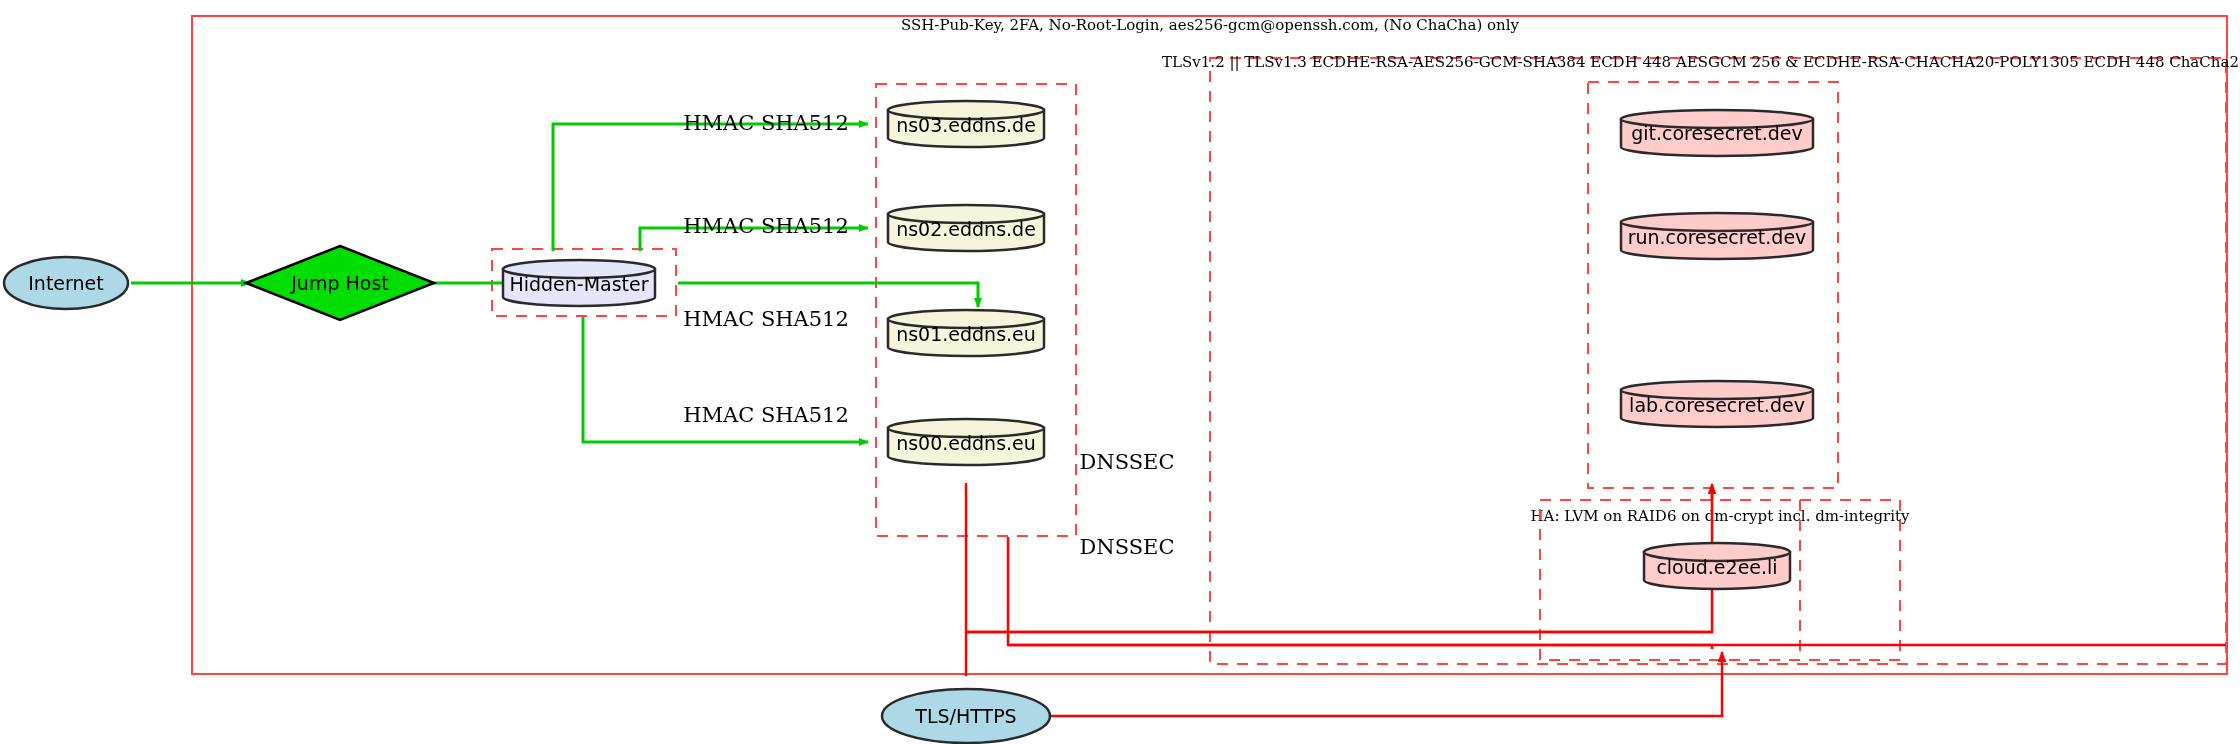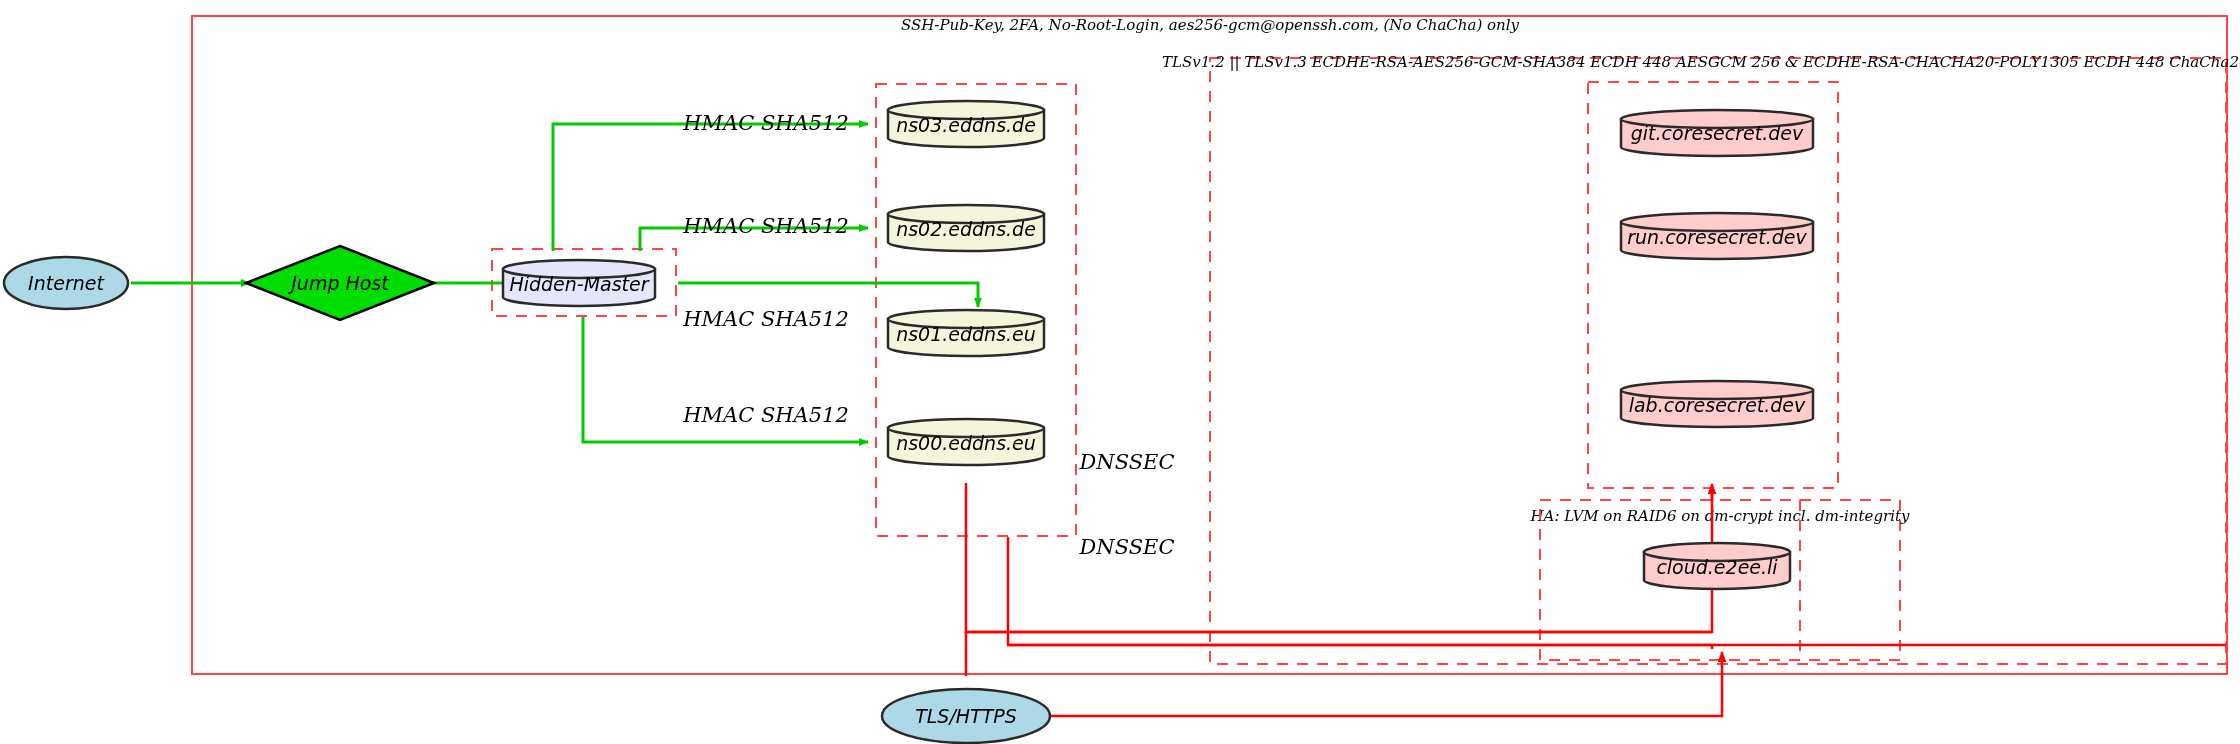--- a/index.html
+++ b/index.html
@@ -1,20 +1,20 @@
 <!DOCTYPE html>
 <html><head>
 <meta charset="utf-8">
 <style>
   html,body{margin:0;padding:0;background:#ffffff;}
   body{
     font-family:"DejaVu Sans", sans-serif;
     width:2240px;height:744px;position:relative;overflow:hidden;
   }
-  #stage{position:absolute;left:0;top:0;width:2240px;height:600px;font-style:italic;}
+  #stage{position:absolute;left:0;top:0;width:2240px;height:600px;}
   svg#diagram{position:absolute;left:0;top:0;width:2240px;height:744px;}
 
   .nodelabel{
     font-family:"DejaVu Sans", sans-serif;
     font-size:19px; fill:#000000; text-anchor:middle;
     dominant-baseline:middle;
   }
   .edgelabel{
     font-family:"DejaVu Serif", serif;
     font-size:21px; fill:#000000; text-anchor:middle;

